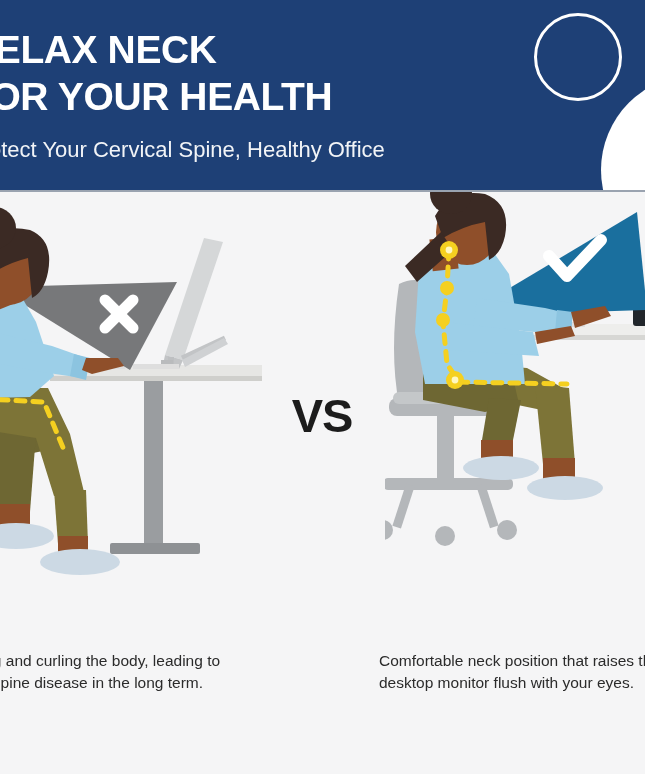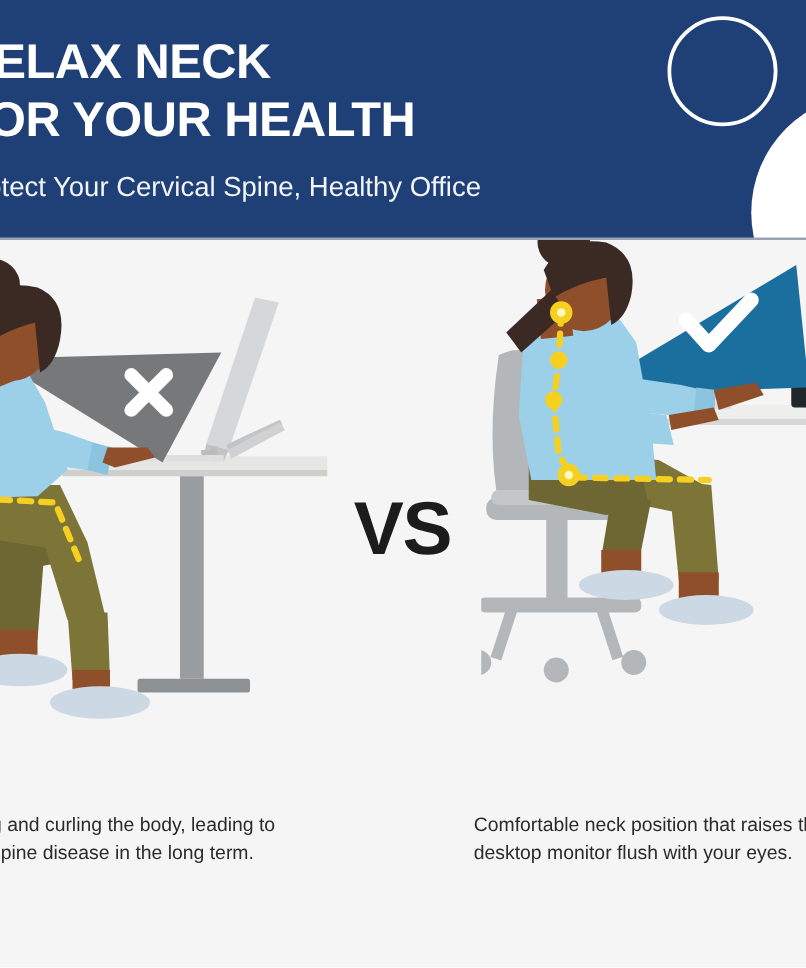--- a/index.html
+++ b/index.html
@@ -83,21 +83,21 @@
     height: 440px;
   }
   .scene-left  { left: -68px; }
   .scene-right { left: 385px; }
 
   .vs-badge {
     position: absolute;
     left: 272px; top: 196px;
     width: 100px;
     text-align: center;
-    font-size: 60px;
+    font-size: 47px;
     font-weight: bold;
     color: #1c1c1c;
     letter-spacing: -1px;
   }
 
   
   .caption {
     position: absolute;
     font-size: 15.5px;
     line-height: 22px;

